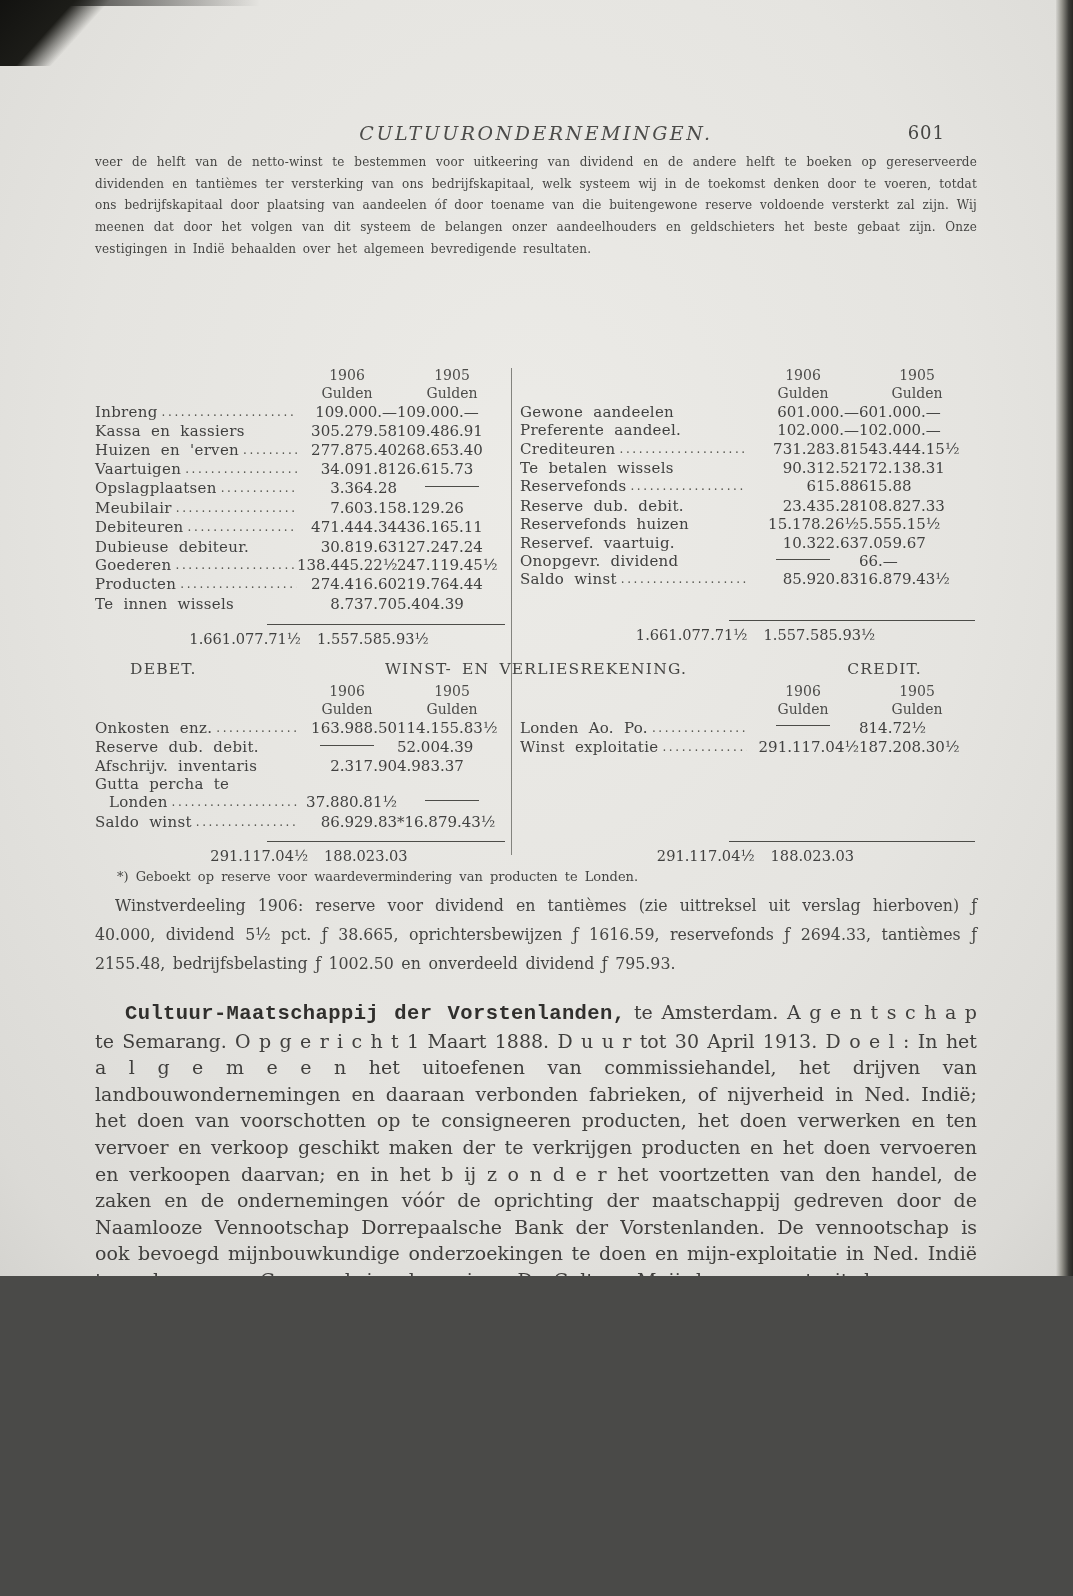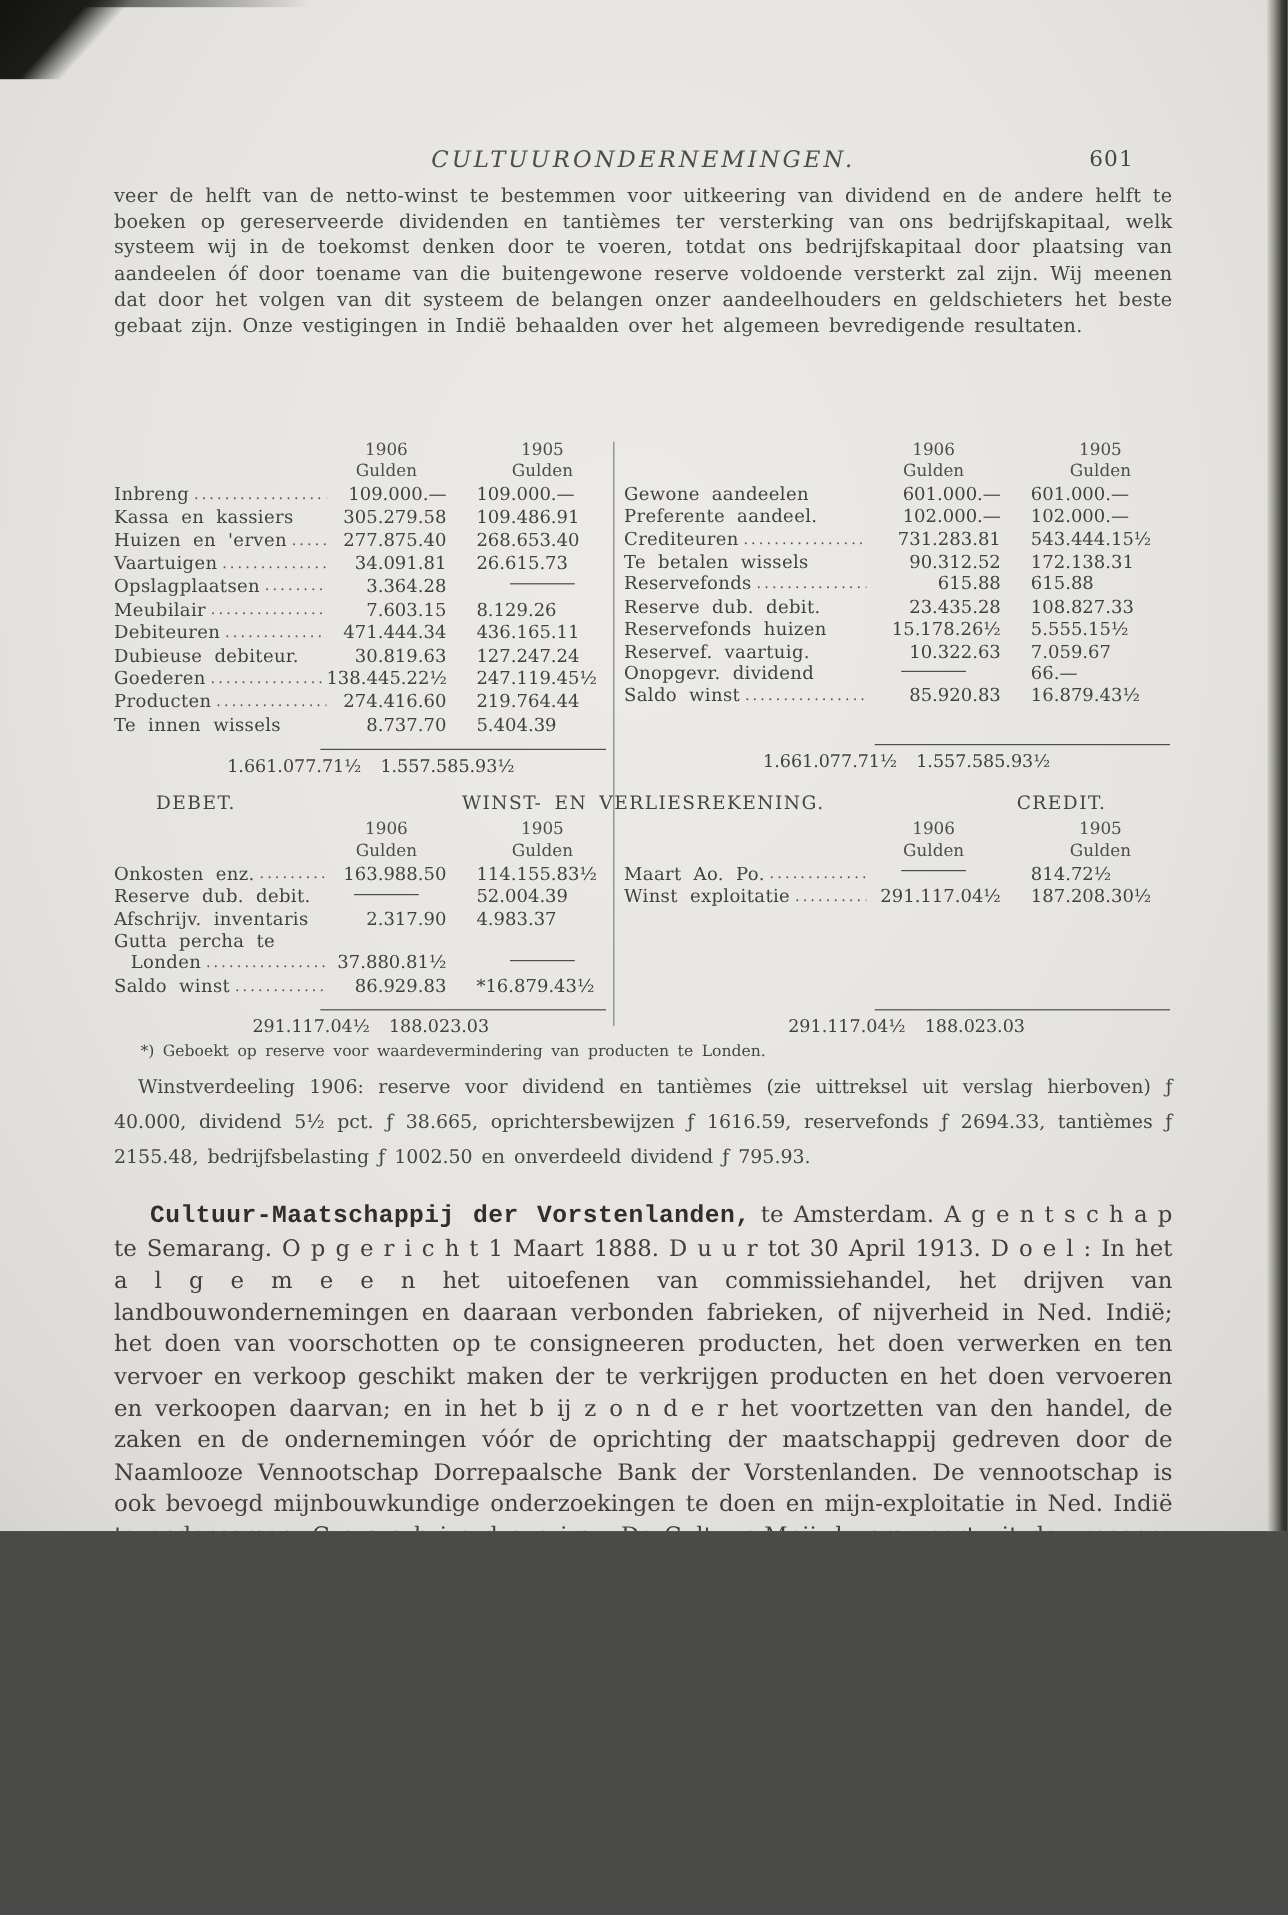--- a/index.html
+++ b/index.html
@@ -12,21 +12,21 @@
   .corner-tl{position:absolute;left:0;top:0;width:138px;height:66px;
         background:linear-gradient(132deg,#121210 0%,#1c1c18 38%,rgba(20,20,16,.45) 47%,rgba(20,20,16,0) 56%);}
   .edge-bl{position:absolute;left:0;top:1368px;width:13px;height:142px;background:#0e0e0c;border-radius:3px;
         box-shadow:2px 0 4px rgba(20,20,18,.45);}
   .topline{position:absolute;left:0;top:0;width:260px;height:6px;background:linear-gradient(to right,#141412,rgba(20,20,18,0));}
   
   .abs{position:absolute;}
   .running-head{top:122px;left:95px;width:882px;text-align:center;font-style:italic;
         font-size:19px;letter-spacing:2.5px;word-spacing:3px;color:#4c4c4a;}
   .pagenum{position:absolute;right:32px;top:0;font-style:normal;letter-spacing:1px;font-size:18px;color:#454543;}
-  .para1{top:152px;left:95px;width:882px;font-size:16px;line-height:21.7px;text-align:justify;
+  .para1{top:152px;left:95px;width:882px;font-size:12px;line-height:21.7px;text-align:justify;
         color:#454543;word-spacing:2.5px;letter-spacing:.2px;}
   
   .stmt-head{left:95px;width:882px;height:20px;font-size:15.5px;color:#454543;letter-spacing:1.2px;word-spacing:4px;}
   .stmt-head .lefthd{position:absolute;left:8px;}
   .stmt-head .centerhd{position:absolute;left:0;width:100%;text-align:center;}
   .stmt-head .righthd{position:absolute;right:48px;}
   .bal-head{top:344px;}
   .pl-head{top:660px;}
   .pl-head .lefthd{left:35px;}
   .pl-head .righthd{right:55px;}
@@ -35,21 +35,21 @@
   .bal-left{top:366px;left:95px;width:412px;}
   .bal-right{top:366px;left:520px;width:455px;}
   .pl-left{top:682px;left:95px;width:412px;}
   .pl-right{top:682px;left:520px;width:455px;}
   .trow{display:flex;align-items:baseline;line-height:18.4px;}
   .trow.indent .tlabel{padding-left:14px;}
   .tlabel{white-space:pre;word-spacing:5px;letter-spacing:.3px;}
   .tleader{flex:1 1 0;overflow:hidden;white-space:nowrap;letter-spacing:2.6px;color:#56564f;
         font-size:12px;padding:0 4px;position:relative;top:-1px;}
   .tval{flex:0 0 100px;width:100px;text-align:right;white-space:nowrap;}
-  .tval2{flex:0 0 110px;width:110px;margin-left:25px;}
+  .tval2{flex:0 0 110px;width:110px;}
   .right-table .tval{flex:0 0 112px;width:112px;}
   .right-table .tval2{flex:0 0 116px;width:116px;}
   .thead{color:#4c4c4a;font-size:14px;}
   .thead .tval,.thead .tval2{text-align:center;}
   .dashcell{text-align:center;}
   .dash{display:inline-block;width:54px;border-top:1.5px solid #4c4c48;vertical-align:middle;position:relative;top:-3px;}
   .trule{border-top:1.3px solid #4c4c48;width:238px;margin-left:auto;margin-right:2px;}
   .right-table .trule{width:246px;margin-right:0;}
   .bal-left .trule{margin-top:11px;}
   .bal-right .trule{margin-top:30px;}
@@ -323,21 +323,21 @@
       <span class="tval">1906</span>
       <span class="tval2">1905</span>
     </div>
     <div class="trow thead">
       <span class="tleader"></span>
       <span class="tval">Gulden</span>
       <span class="tval2">Gulden</span>
     </div>
     <div>
         <div class="trow">
-          <span class="tlabel">Maart Ao. Po.</span>
+          <span class="tlabel">Londen Ao. Po.</span>
           <span class="tleader">............................................................</span>
           <span class="tval dashcell"><span class="dash"></span></span>
           <span class="tval2">814.72½</span>
         </div>
         <div class="trow">
           <span class="tlabel">Winst exploitatie</span>
           <span class="tleader">............................................................</span>
           <span class="tval">291.117.04½</span>
           <span class="tval2">187.208.30½</span>
         </div>

